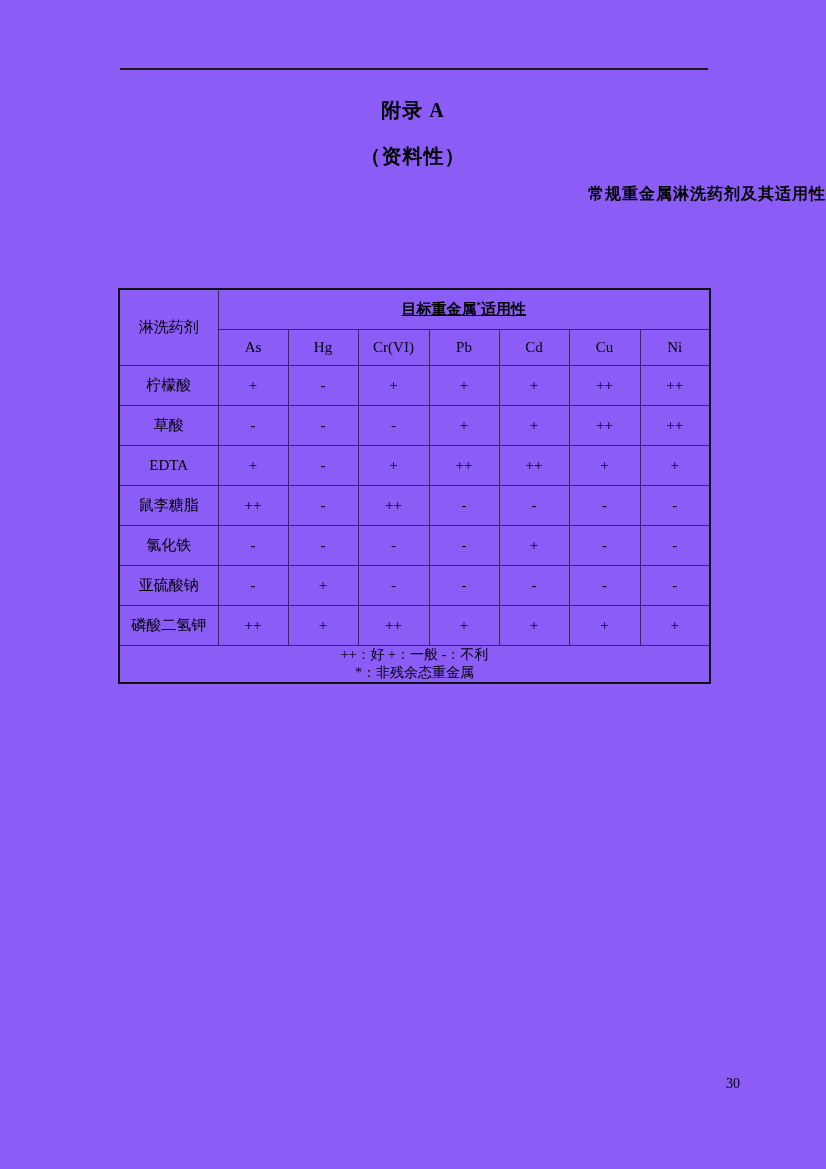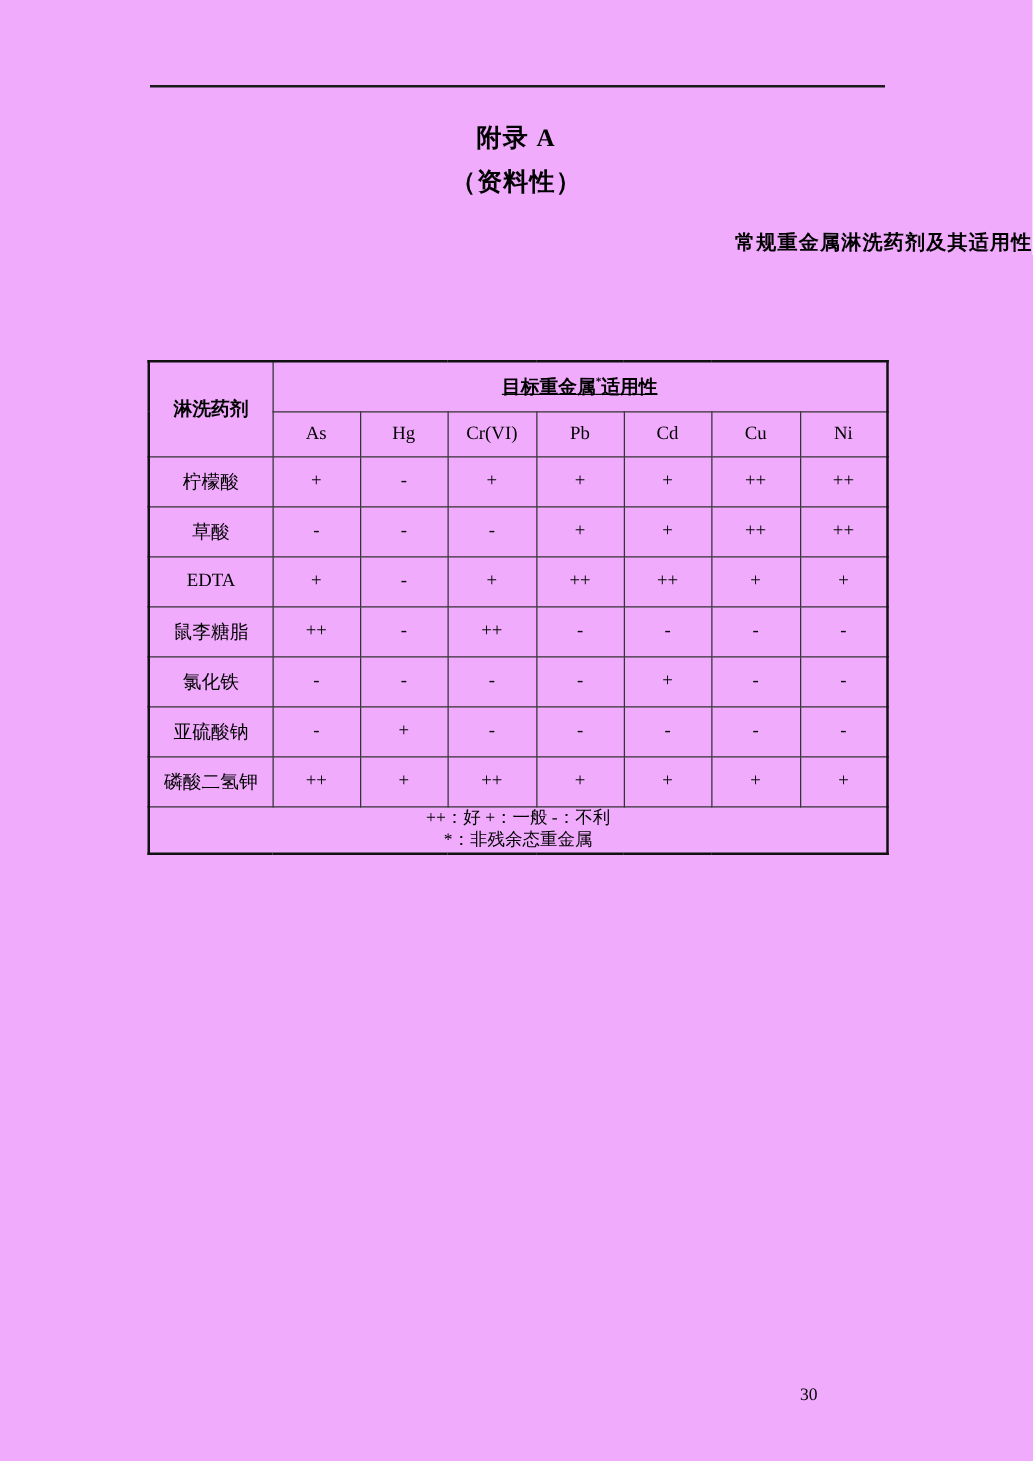--- a/index.html
+++ b/index.html
@@ -2,48 +2,48 @@
 <html><head>
 <meta charset="utf-8">
 <style>
   * { margin: 0; padding: 0; box-sizing: border-box; }
   html, body { background: #ffffff; }
   body {
     width: 826px; height: 1169px; position: relative;
     font-family: "Liberation Serif", "DejaVu Serif", serif;
     color: #000;
   }
-  .page { position: absolute; left: 0; top: 0; width: 826px; height: 1169px; background: #f0abfc; overflow: hidden; }
+  .page { position: absolute; left: 0; top: 0; width: 826px; height: 1169px; background: #8b5cf6; overflow: hidden; }
   .top-rule { position: absolute; left: 120px; top: 68px; width: 588px; height: 0; border-top: 2px solid #1b1b1b; }
 
   .h-appendix   { position: absolute; top: 97px;  left: 0; width: 100%; text-align: center; font-size: 20px; font-weight: bold; letter-spacing: 1px; }
-  .h-informative{ position: absolute; top: 132px; left: 0; width: 100%; text-align: center; font-size: 20px; font-weight: bold; letter-spacing: 1px; }
+  .h-informative{ position: absolute; top: 143px; left: 0; width: 100%; text-align: center; font-size: 20px; font-weight: bold; letter-spacing: 1px; }
   .h-title      { position: absolute; top: 184px; left: 0; width: 100%; text-align: right; font-size: 16px; font-weight: bold; letter-spacing: 1px; }
 
   .table-caption{ position: absolute; top: 257px; left: 0; width: 100%; text-align: center; font-size: 16px; font-weight: bold; }
 
   table.data-table {
     position: absolute; left: 118px; top: 288px; width: 591px;
     border-collapse: collapse; table-layout: fixed;
     border: 2px solid #111;
     font-size: 15px;
   }
   table.data-table td {
     border: 1px solid #333;
     text-align: center; vertical-align: middle;
     padding: 0;
   }
-  td.hdr { font-weight: bold; margin-left: 31px; }
+  td.hdr { font-weight: normal; margin-left: 31px; }
   td.span-hdr { font-weight: bold; text-decoration: underline; }
   td.span-hdr sup { font-size: 9px; }
   td.footnote-cell {
     text-align: left; vertical-align: middle;
     padding: 2px 8px; font-size: 14px; line-height: 18px;
   }
-  .page-number { position: absolute; left: 640px; top: 1109px; width: 100px; text-align: left; font-size: 14px; }
+  .page-number { position: absolute; left: 640px; top: 1076px; width: 100px; text-align: right; font-size: 14px; }
 </style>
 </head>
 <body>
 
 <div class="page">
 
   <div class="top-rule"></div>
 
   <div class="h-appendix">附录 A</div>
   <div class="h-informative">（资料性）</div>

